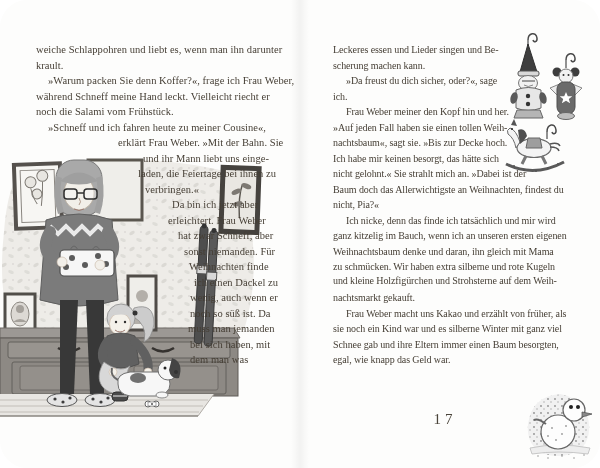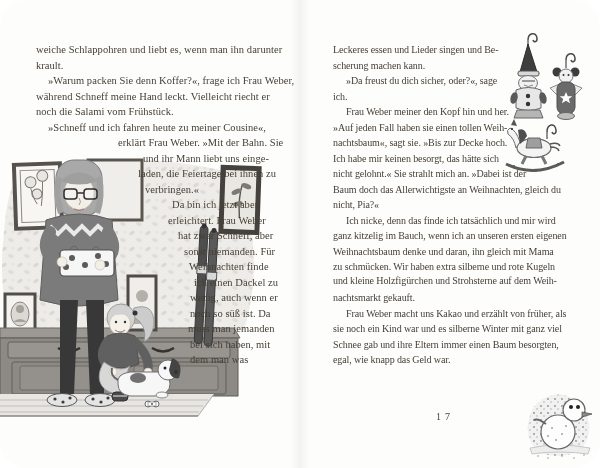--- a/index.html
+++ b/index.html
@@ -5,21 +5,21 @@
   html,body{margin:0;padding:0;background:#ffffff;}
   .spread{
     position:relative;width:600px;height:468px;overflow:hidden;
     background:#fdfdfc;font-family:Liberation Serif, serif;border-radius:27px;
   }
   .tl{position:absolute;white-space:nowrap;color:#453e34;line-height:1;}
   .lp{font-size:10.5px;letter-spacing:.05px;}
   .rp{font-size:10px;letter-spacing:-.1px;}
   .page-number{
     position:absolute;left:420px;top:411px;width:50px;text-align:center;
-    font-size:10px;letter-spacing:4px;color:#4a443a;
+    font-size:15px;letter-spacing:4px;color:#4a443a;
   }
   .gutter{
     position:absolute;left:291px;top:0;width:18px;height:468px;
     background:linear-gradient(to right,rgba(0,0,0,0),rgba(0,0,0,.045) 50%,rgba(0,0,0,0));
   }
   svg{position:absolute;display:block;}
   #scene{left:0;top:148px;}
   #ornaments{left:498px;top:26px;}
   #snowman{left:518px;top:390px;}
 </style>
@@ -283,21 +283,21 @@
   <div>
     <div class="tl rp" style="left:333px;top:45px">Leckeres essen und Lieder singen und Be-</div>
     <div class="tl rp" style="left:333px;top:60.5px">scherung machen kann.</div>
     <div class="tl rp" style="left:346px;top:76px">»Da freust du dich sicher, oder?«, sage</div>
     <div class="tl rp" style="left:333px;top:91.5px">ich.</div>
     <div class="tl rp" style="left:346px;top:107px">Frau Weber meiner den Kopf hin und her.</div>
     <div class="tl rp" style="left:333px;top:122.5px">»Auf jeden Fall haben sie einen tollen Weih-</div>
     <div class="tl rp" style="left:333px;top:138px">nachtsbaum«, sagt sie. »Bis zur Decke hoch.</div>
     <div class="tl rp" style="left:333px;top:153.5px">Ich habe mir keinen besorgt, das hätte sich</div>
     <div class="tl rp" style="left:333px;top:169px">nicht gelohnt.« Sie strahlt mich an. »Dabei ist der</div>
-    <div class="tl rp" style="left:333px;top:184.5px">Baum doch das Allerwichtigste an Weihnachten, gleich du</div>
+    <div class="tl rp" style="left:333px;top:184.5px">Baum doch das Allerwichtigste an Weihnachten, findest du</div>
     <div class="tl rp" style="left:333px;top:200px">nicht, Pia?«</div>
     <div class="tl rp" style="left:346px;top:215.5px">Ich nicke, denn das finde ich tatsächlich und mir wird</div>
     <div class="tl rp" style="left:333px;top:231px">ganz kitzelig im Bauch, wenn ich an unseren ersten eigenen</div>
     <div class="tl rp" style="left:333px;top:246.5px">Weihnachtsbaum denke und daran, ihn gleich mit Mama</div>
     <div class="tl rp" style="left:333px;top:262px">zu schmücken. Wir haben extra silberne und rote Kugeln</div>
     <div class="tl rp" style="left:333px;top:276px">und kleine Holzfigürchen und Strohsterne auf dem Weih-</div>
     <div class="tl rp" style="left:333px;top:293px">nachtsmarkt gekauft.</div>
     <div class="tl rp" style="left:346px;top:308.5px">Frau Weber macht uns Kakao und erzählt von früher, als</div>
     <div class="tl rp" style="left:333px;top:324px">sie noch ein Kind war und es silberne Winter mit ganz viel</div>
     <div class="tl rp" style="left:333px;top:339.5px">Schnee gab und ihre Eltern immer einen Baum besorgten,</div>

